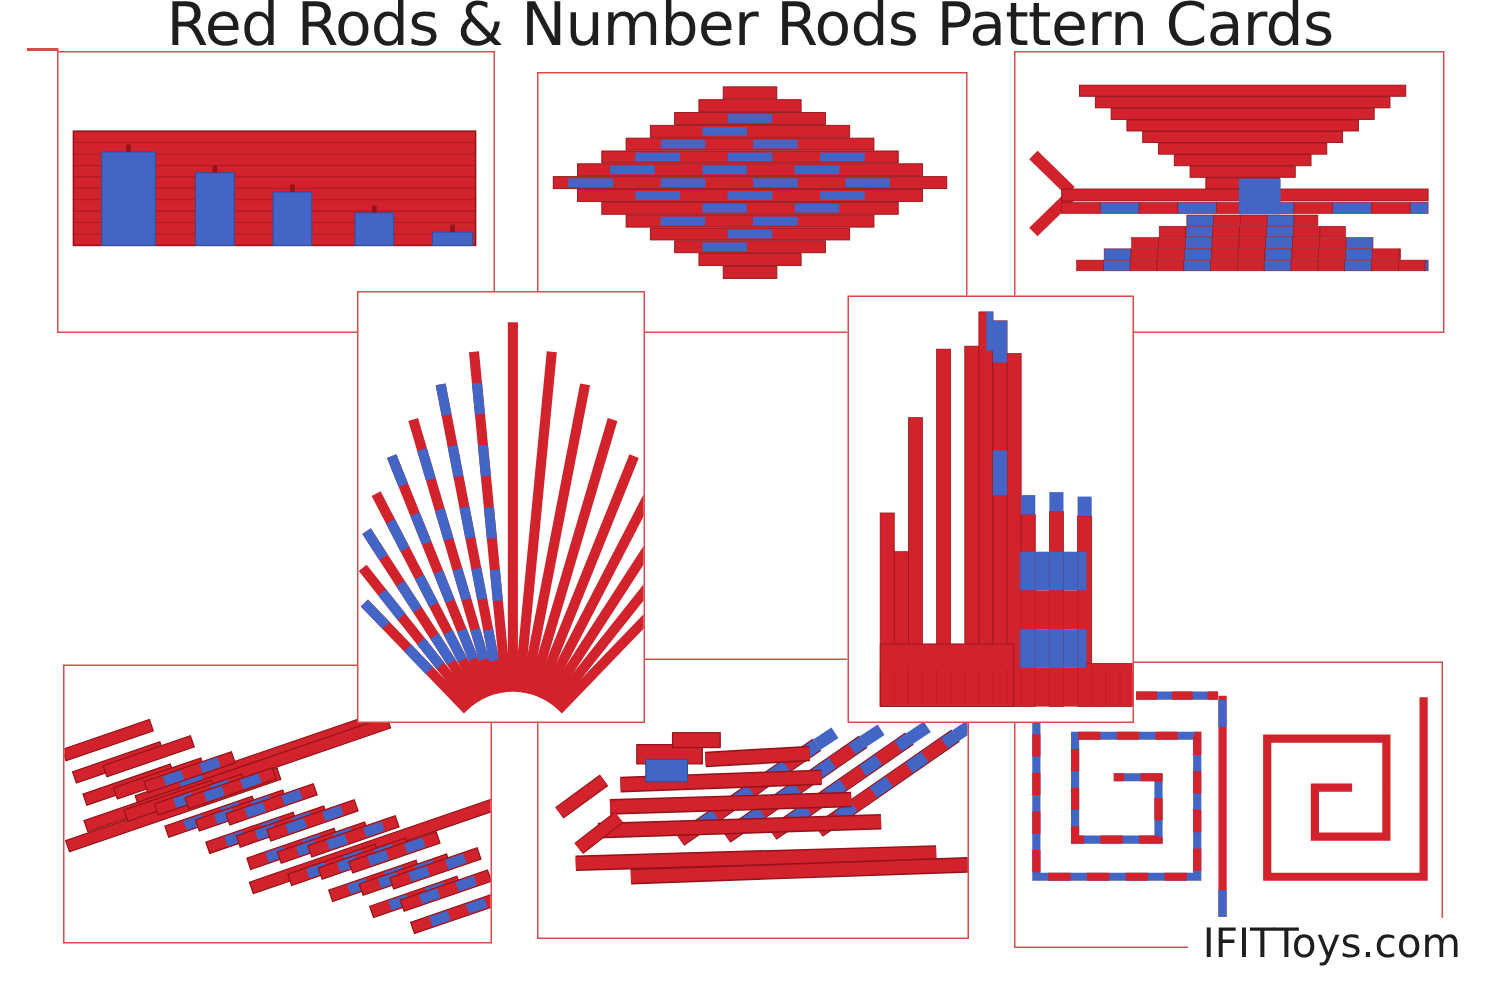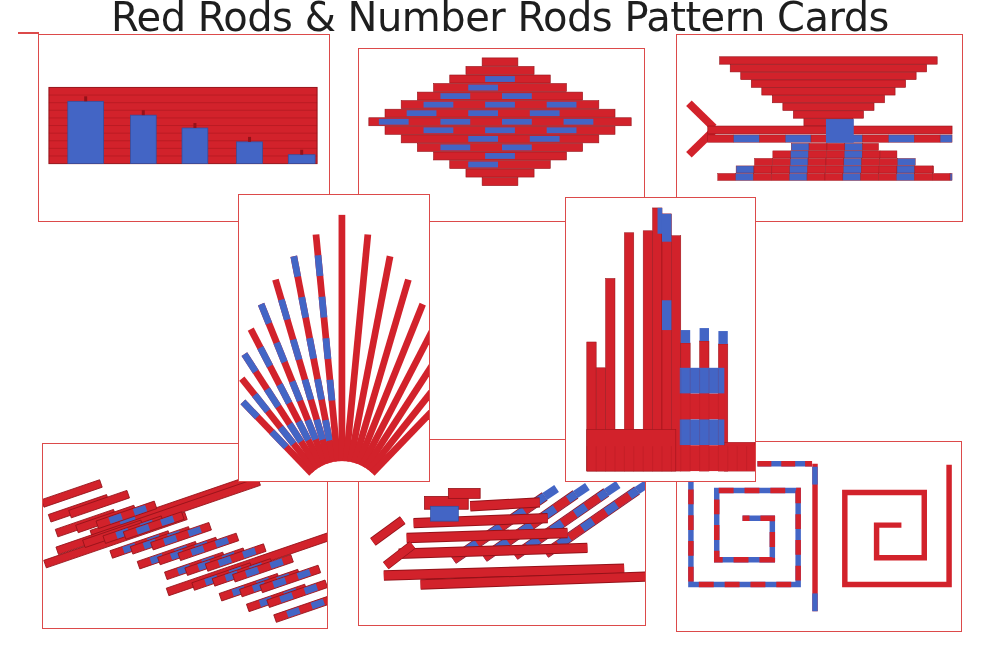--- a/index.html
+++ b/index.html
@@ -477,13 +477,14 @@
         <line x1="709.5" y1="369" x2="709.5" y2="446" stroke="#941219" stroke-width="0.5" stroke-opacity="0.35"></line>
         <line x1="719" y1="447" x2="719" y2="471.5" stroke="#941219" stroke-width="0.5" stroke-opacity="0.4"></line>
         <line x1="719" y1="369" x2="719" y2="446" stroke="#941219" stroke-width="0.5" stroke-opacity="0.35"></line>
         <line x1="728.5" y1="447" x2="728.5" y2="471.5" stroke="#941219" stroke-width="0.5" stroke-opacity="0.4"></line>
         <line x1="738" y1="447" x2="738" y2="471.5" stroke="#941219" stroke-width="0.5" stroke-opacity="0.4"></line>
         <line x1="747.5" y1="447" x2="747.5" y2="471.5" stroke="#941219" stroke-width="0.5" stroke-opacity="0.4"></line>
       </svg>
     </div>
   <div class="title-dash"></div>
   <h1 class="title">Red Rods &amp; Number Rods Pattern Cards</h1>
+  <div class="watermark">IFITToys.com</div>
 </div>
 
 </body></html>

